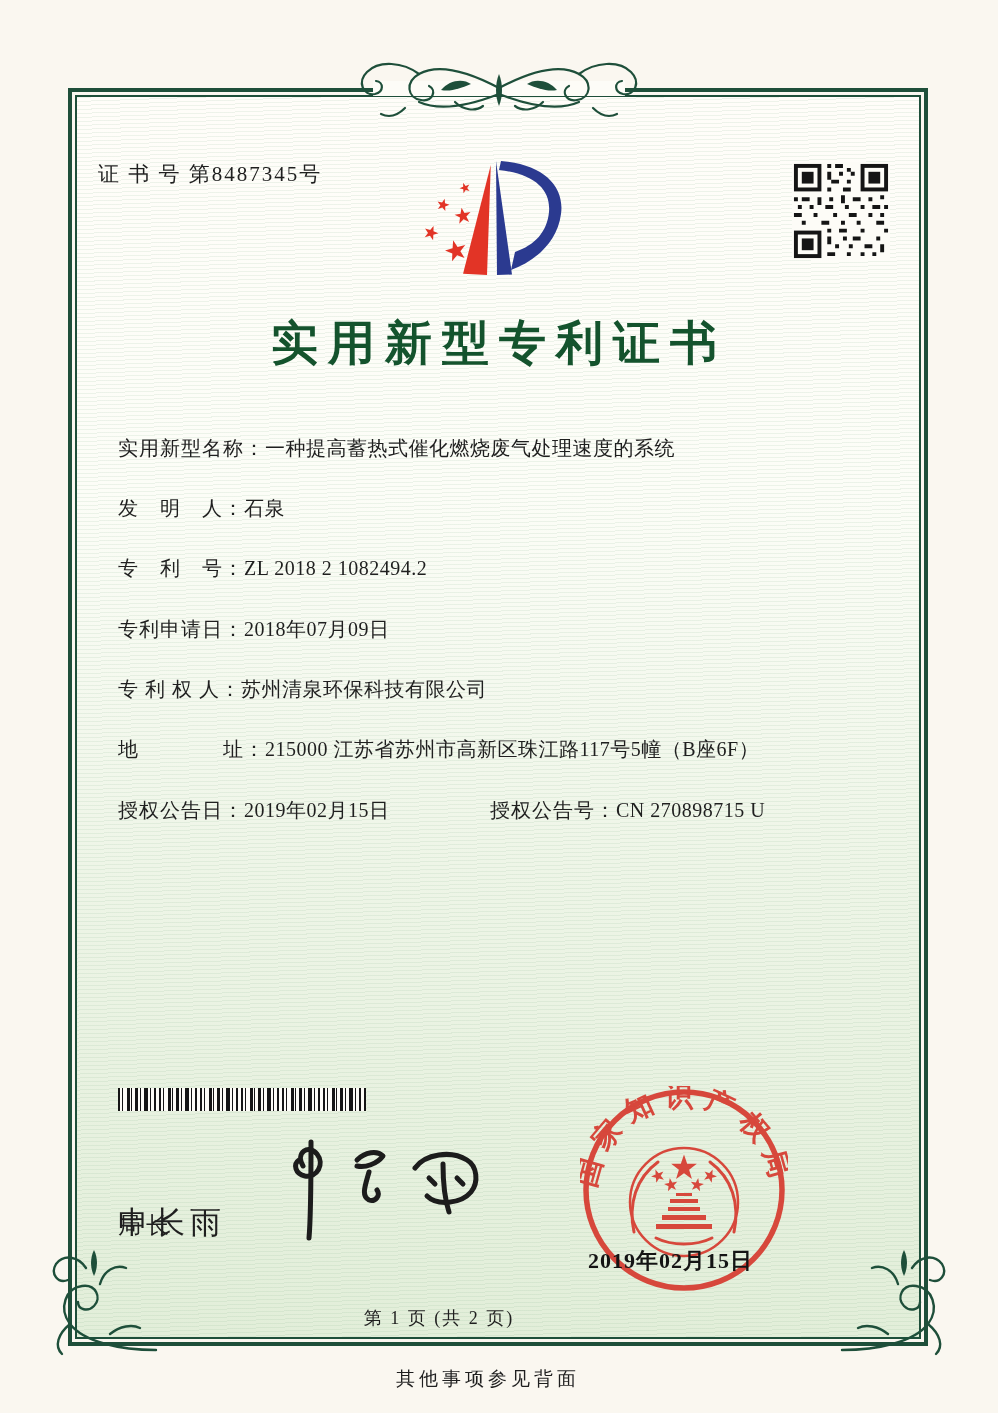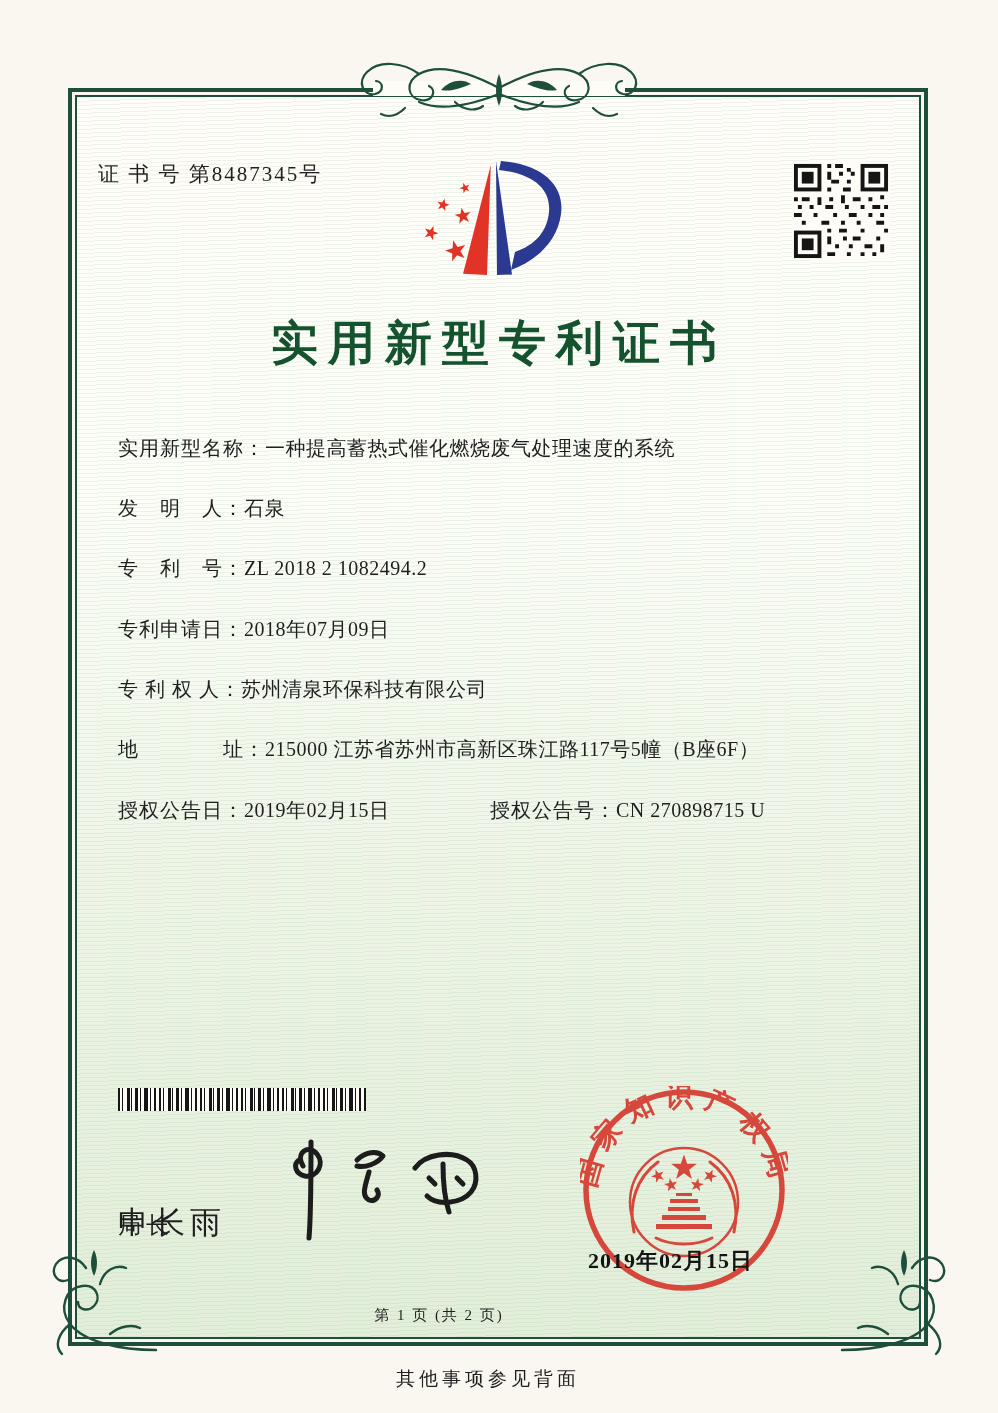--- a/index.html
+++ b/index.html
@@ -50,21 +50,21 @@
       #151515 9px 12px,#fdfcf7 12px 13px,#151515 13px 14px,#fdfcf7 14px 17px,
       #151515 17px 20px,#fdfcf7 20px 22px,#151515 22px 23px,#fdfcf7 23px 26px,
       #151515 26px 30px,#fdfcf7 30px 32px,#151515 32px 33px,#fdfcf7 33px 36px,
       #151515 36px 38px,#fdfcf7 38px 41px);
   }
   .director-label{position:absolute;left:118px;top:1210px;font-size:23px;letter-spacing:5px;font-family:"Liberation Sans","DejaVu Sans",sans-serif;}
   .director-name{position:absolute;left:118px;top:1202px;font-size:31px;letter-spacing:5px;font-family:"Liberation Sans","DejaVu Sans",sans-serif;}
   .signature-svg{position:absolute;left:265px;top:1138px;}
   .seal-svg{position:absolute;left:580px;top:1086px;opacity:0.92;}
   .seal-date{position:absolute;left:588px;top:1246px;font-size:22px;font-weight:700;letter-spacing:1px;color:#141414;}
-  .page-info{position:absolute;left:0;top:1306px;width:878px;text-align:center;font-size:15px;letter-spacing:2px;}
+  .page-info{position:absolute;left:0;top:1306px;width:878px;text-align:center;font-size:18px;letter-spacing:2px;}
   .back-note{position:absolute;left:0;top:1366px;width:976px;text-align:center;font-size:19px;letter-spacing:4px;}
 </style>
 </head>
 <body>
 
 <div class="page">
 
   <svg width="0" height="0" style="position:absolute" aria-hidden="true">
     <defs>
       <path id="star" d="M0,-10 L2.35,-3.24 L9.51,-3.09 L3.8,1.24 L5.88,8.09 L0,3.9 L-5.88,8.09 L-3.8,1.24 L-9.51,-3.09 L-2.35,-3.24 Z"></path>

